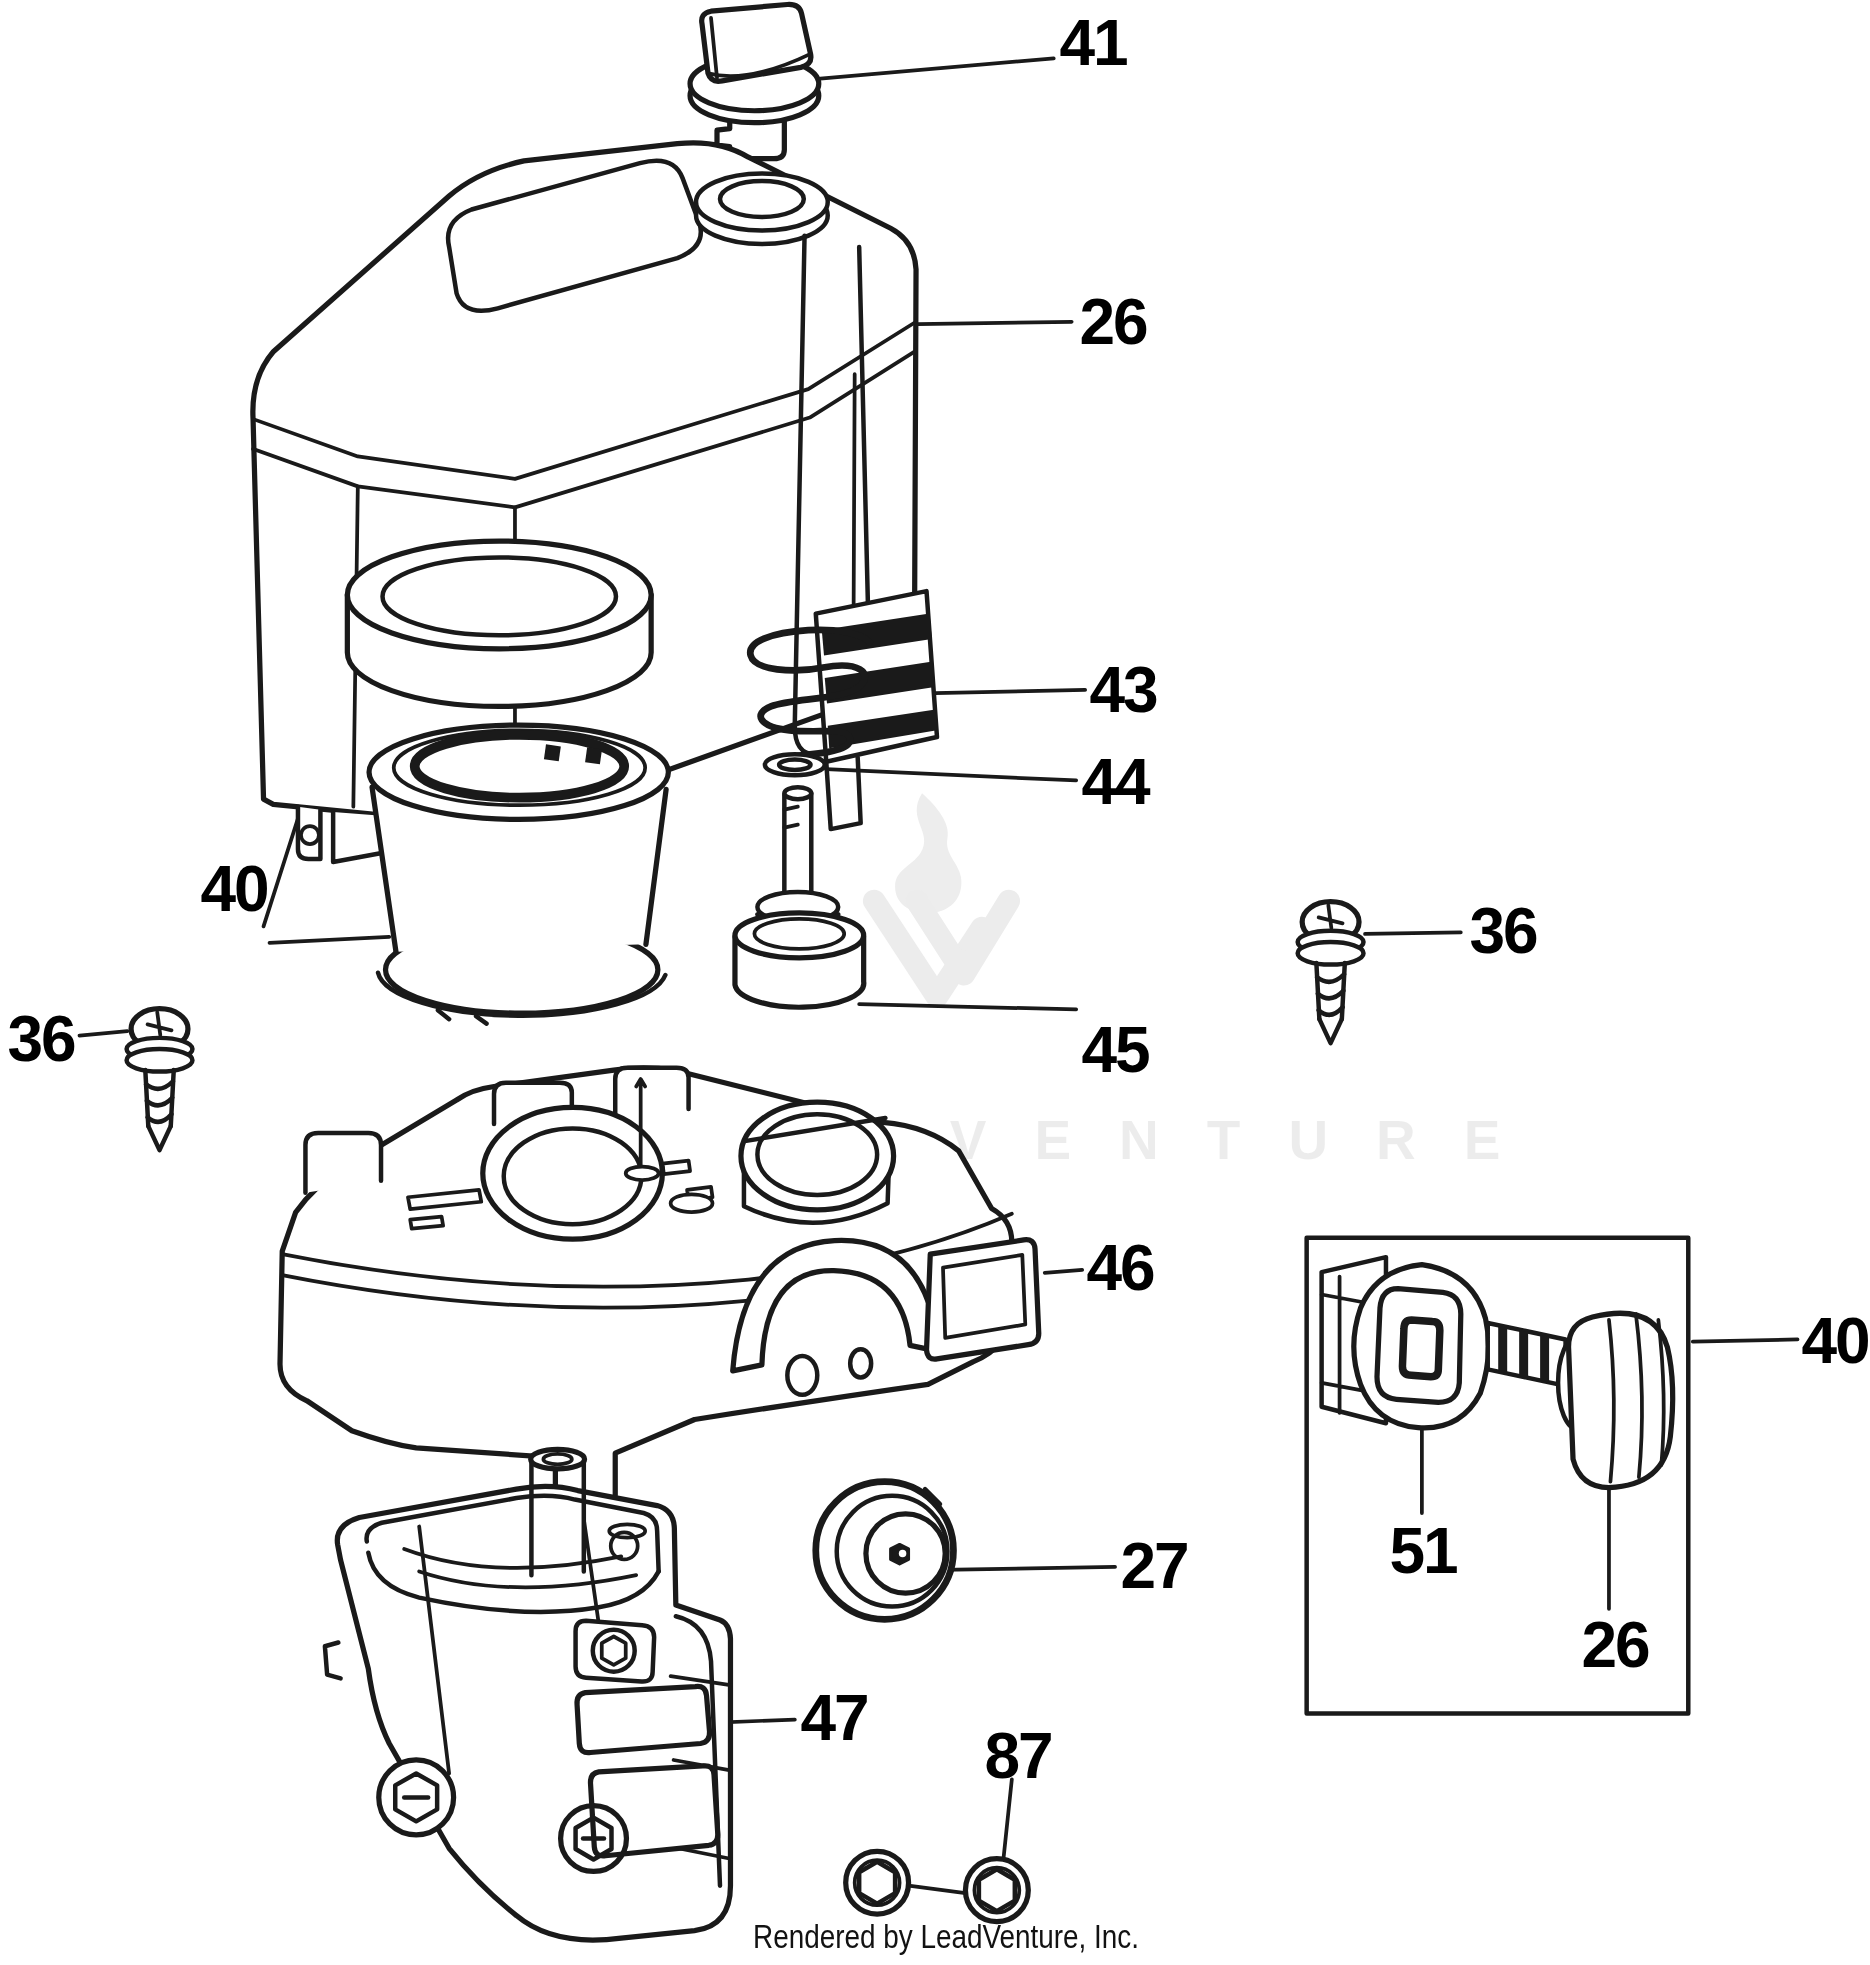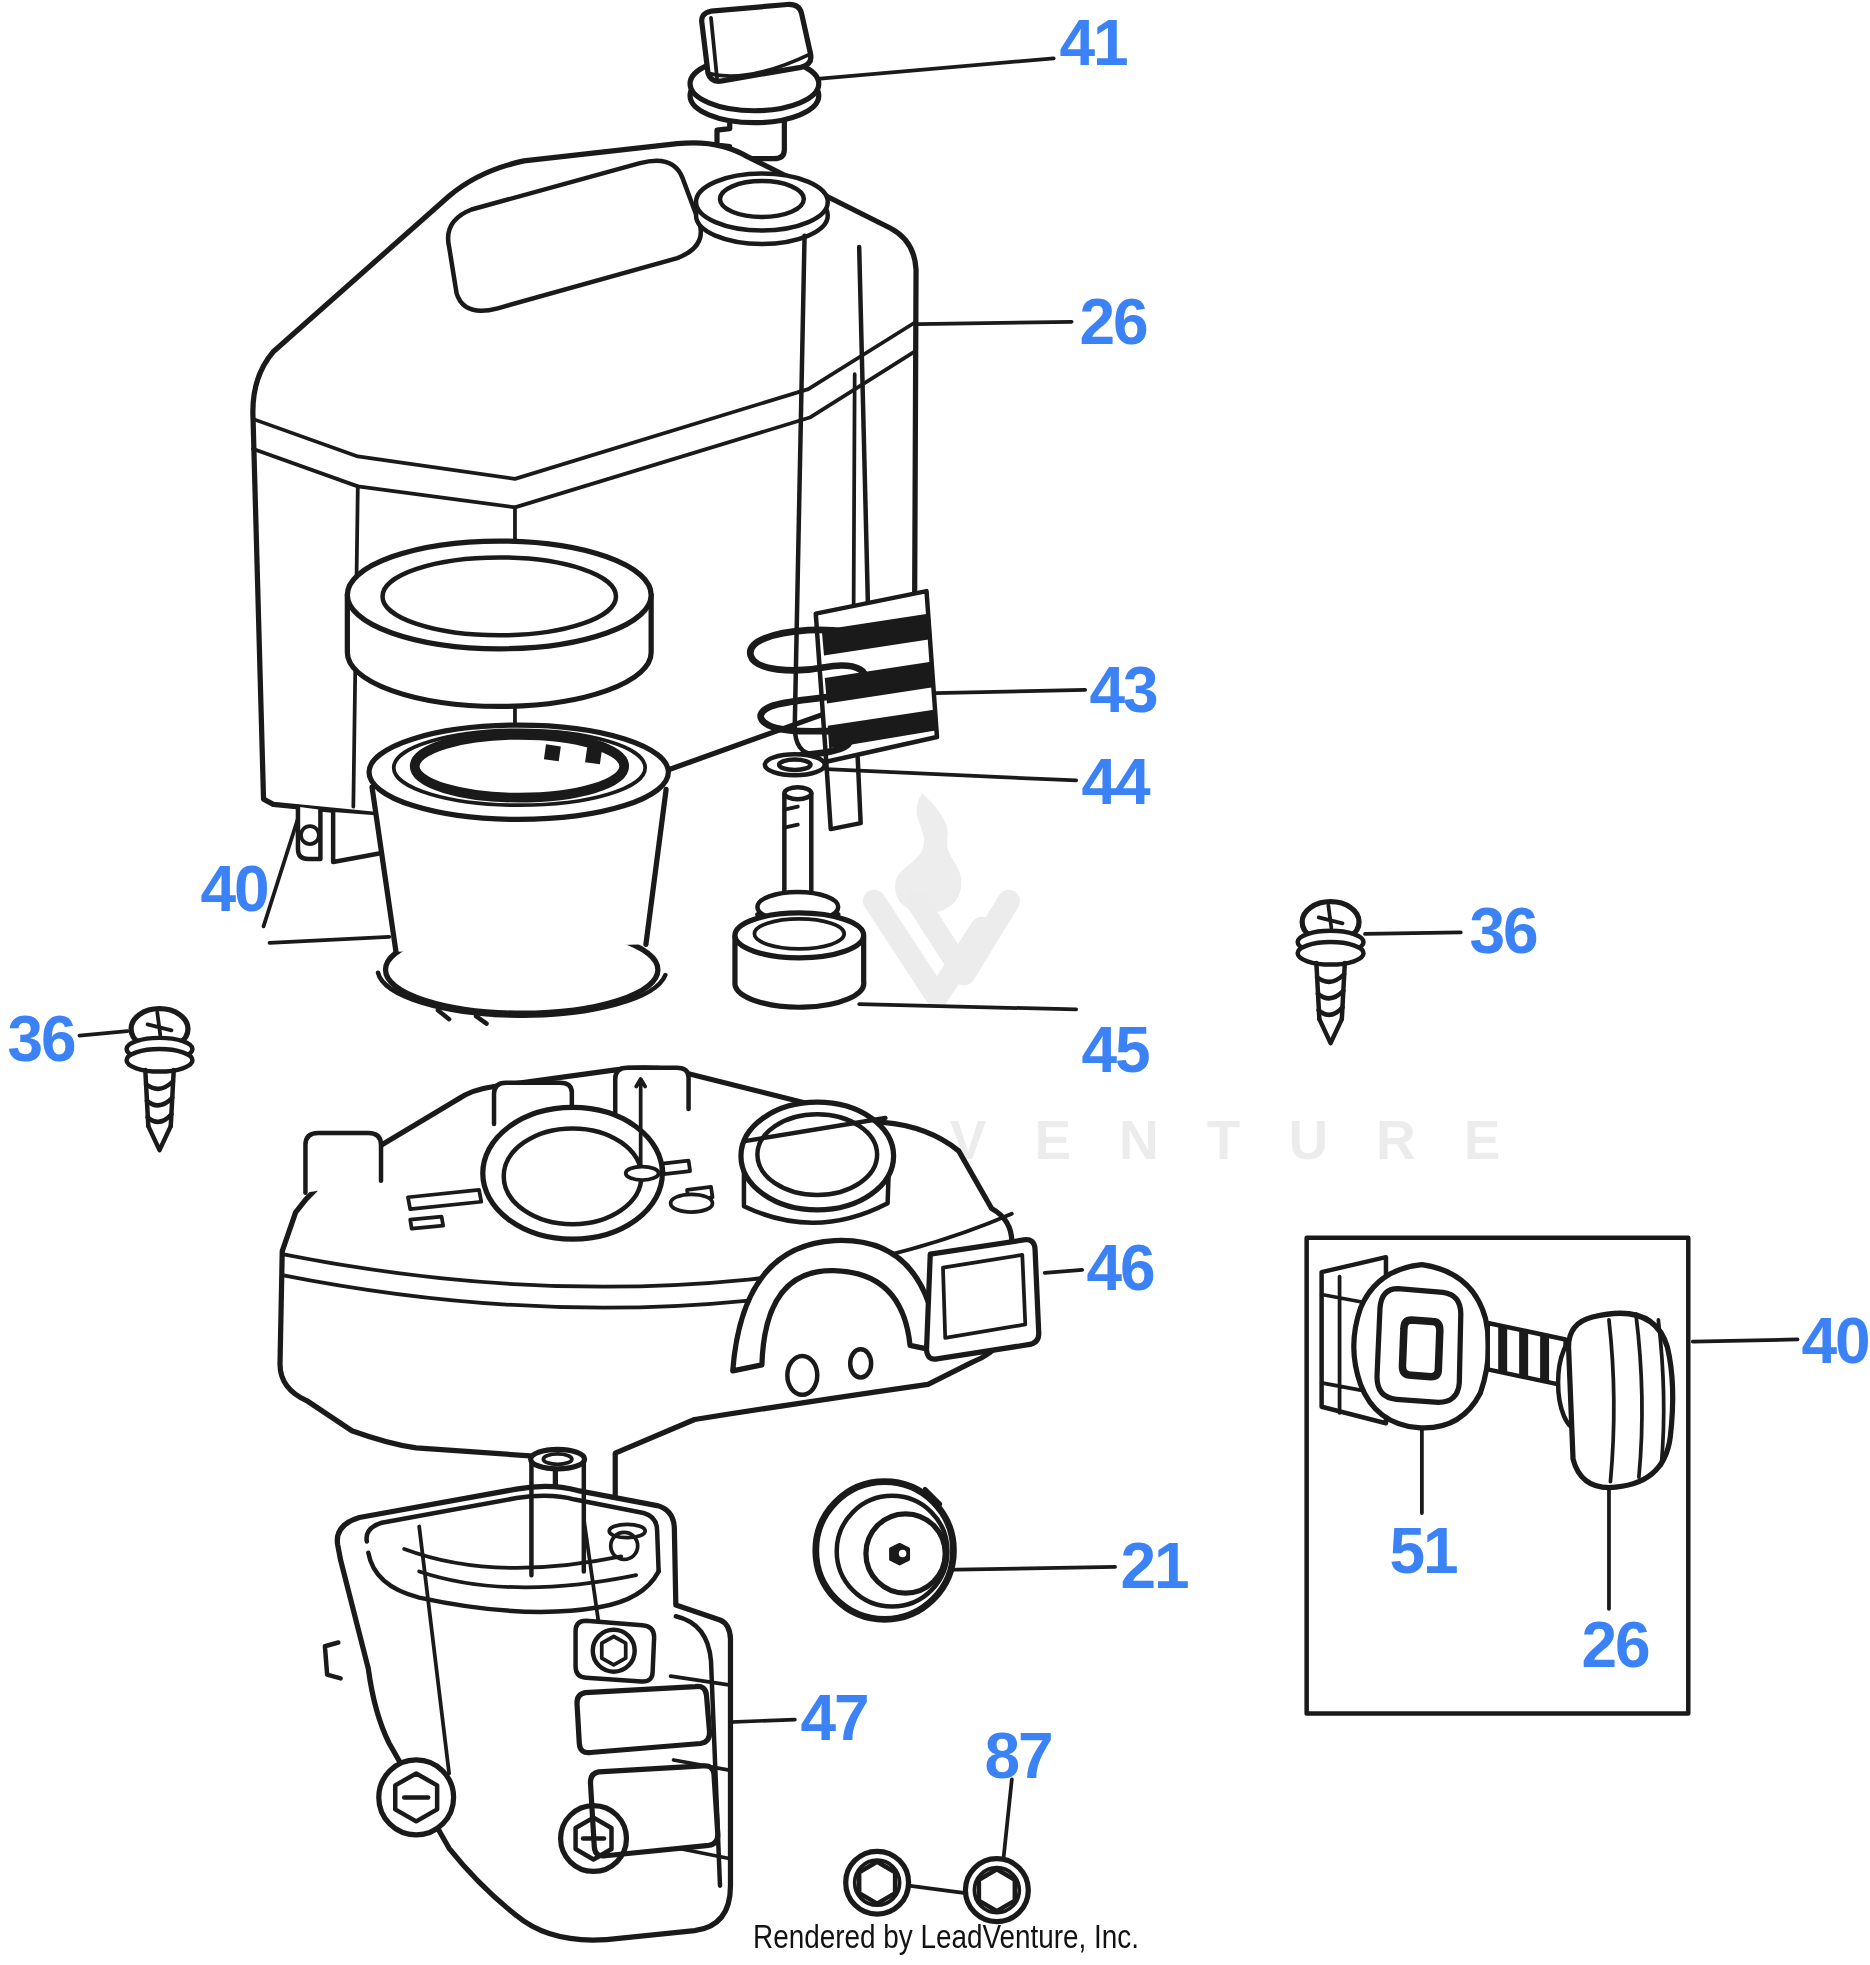--- a/index.html
+++ b/index.html
@@ -4,21 +4,21 @@
 <style>
   html,body{margin:0;padding:0;background:#fff;}
   .canvas{
     position:relative;width:1871px;height:1965px;background:#ffffff;
     font-family:"Liberation Sans", sans-serif;overflow:hidden;
   }
   .art{position:absolute;left:0;top:0;}
   svg *{stroke-linecap:round;stroke-linejoin:round;}
   .callout{
     position:absolute;transform:translate(-50%,-50%);
-    color:#3b82f6;font-weight:bold;font-size:64px;letter-spacing:-2.2px;
+    color:#000000;font-weight:bold;font-size:64px;letter-spacing:-2.2px;
     font-family:"Liberation Sans", sans-serif;white-space:nowrap;user-select:none;
   }
   .watermark-word{
     position:absolute;left:608px;top:1108px;font-size:55px;font-weight:bold;
     letter-spacing:48px;color:rgba(0,0,0,0.075);white-space:nowrap;
     font-family:"Liberation Sans", sans-serif;user-select:none;
   }
   .footer-text{
     position:absolute;left:753px;top:1917px;font-size:34px;color:#121212;
     transform:scaleX(0.82);transform-origin:left center;white-space:nowrap;
@@ -251,20 +251,20 @@
   <div class="callout" style="left:1113px;top:322px">26</div>
   <div class="callout" style="left:1123px;top:690px">43</div>
   <div class="callout" style="left:1115px;top:782px">44</div>
   <div class="callout" style="left:1115px;top:1050px">45</div>
   <div class="callout" style="left:1120px;top:1268px">46</div>
   <div class="callout" style="left:234px;top:889px">40</div>
   <div class="callout" style="left:41px;top:1039px">36</div>
   <div class="callout" style="left:1503px;top:931px">36</div>
   <div class="callout" style="left:834px;top:1718px">47</div>
   <div class="callout" style="left:1018px;top:1756px">87</div>
-  <div class="callout" style="left:1154px;top:1566px">21</div>
+  <div class="callout" style="left:1154px;top:1566px">27</div>
   <div class="callout" style="left:1835px;top:1341px">40</div>
   <div class="callout" style="left:1423px;top:1551px">51</div>
   <div class="callout" style="left:1615px;top:1645px">26</div>
 
   <div class="footer-text">Rendered by LeadVenture, Inc.</div>
 </div>
 
 
 </body></html>

